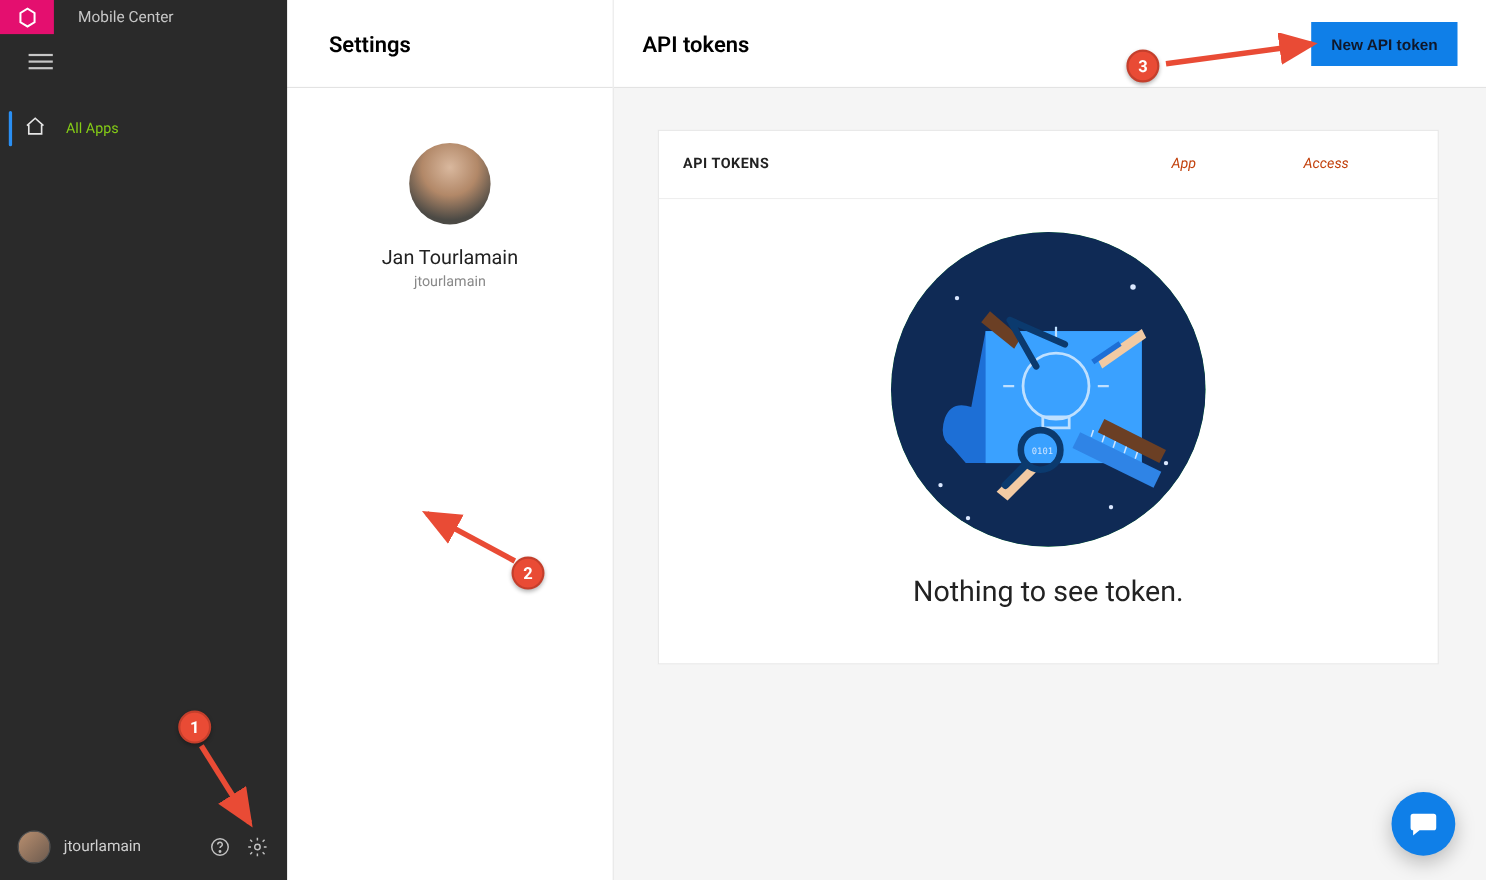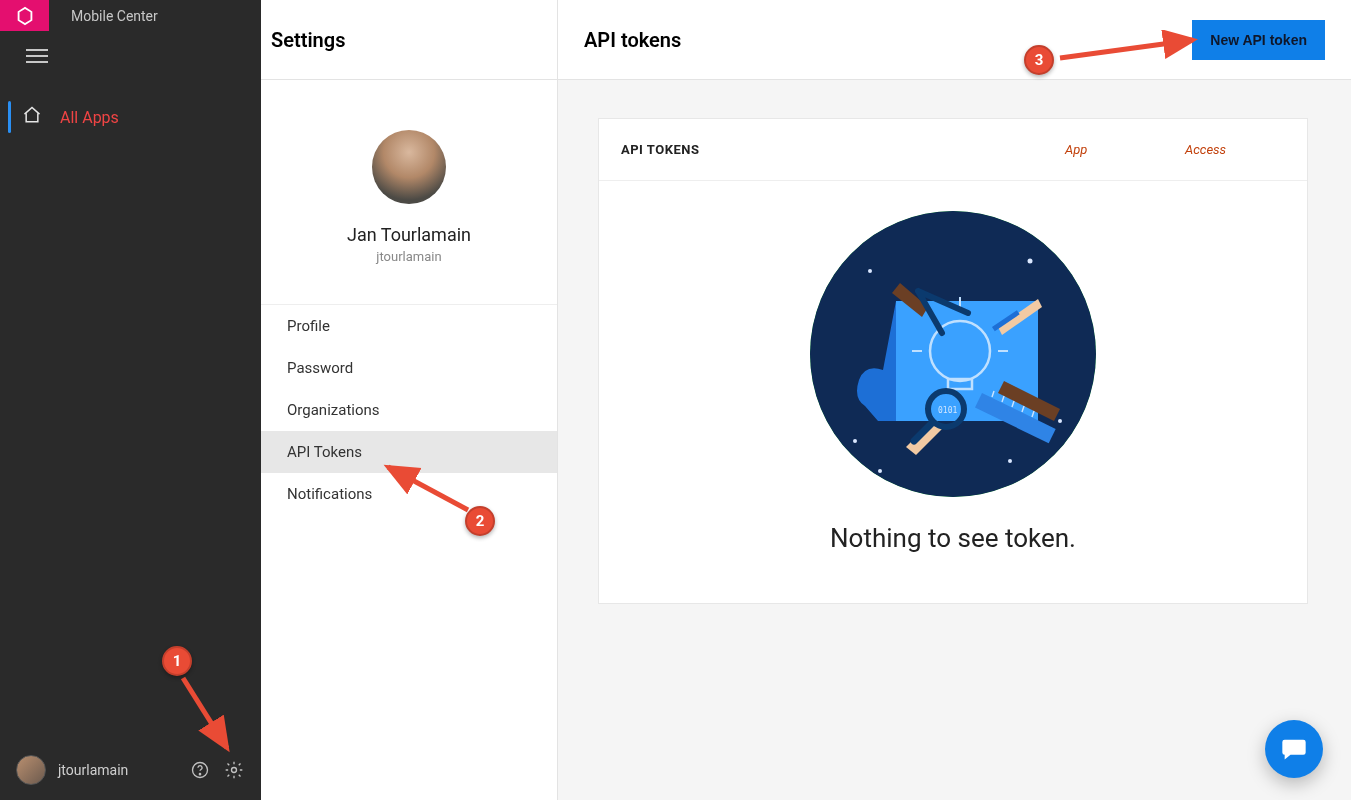--- a/index.html
+++ b/index.html
@@ -10,30 +10,30 @@
   .leftbar { width: 261px; background: #2a2a2a; color: #ddd; display: flex; flex-direction: column; position: relative; }
   .logo-box { width: 49px; height: 31px; background: #e40f6f; display: flex; align-items: center; justify-content: center; }
   .brand-row { display: flex; align-items: center; height: 31px; }
   .brand-title { color: #c7c7c7; font-size: 14px; margin-left: 22px; text-align: center; }
   .hamburger { width: 261px; height: 50px; display: flex; align-items: center; padding-left: 26px; }
   .hamburger-lines { width: 22px; height: 14px; display: flex; flex-direction: column; justify-content: space-between; }
   .hamburger-lines span { display: block; height: 2px; background: #c7c7c7; }
   .nav-item { display: flex; align-items: center; height: 48px; padding-left: 22px; position: relative; cursor: pointer; }
   .nav-item.active::before { content:""; position:absolute; left:8px; top:8px; bottom:8px; width:3px; background:#2a8ff3; border-radius:2px; }
   .nav-item .home-icon { margin-right: 18px; color:#e6e6e6; }
-  .nav-item .label { font-size: 16px; color: #ef4444; }
+  .nav-item .label { font-size: 13px; color: #84cc16; }
 
   .leftbar-footer { margin-top: auto; height: 60px; display: flex; align-items: center; padding: 0 16px; gap: 12px; }
   .avatar-sm { width: 30px; height: 30px; border-radius: 50%; background: linear-gradient(135deg,#b98f6f,#6c5a4e); border:1px solid #555; }
   .username { color: #cfcfcf; font-size: 14px; flex:1; }
   .footer-icon { width:22px; height:22px; color:#c1c1c1; cursor:pointer; display:flex; align-items:center; justify-content:center; }
 
   
   .settings-panel { width: 297px; background: #fff; border-right: 1px solid #e3e3e3; display:flex; flex-direction:column; }
-  .settings-header { height: 80px; display:flex; align-items:center; padding-left: 10px; font-size: 20px; font-weight: 600; border-bottom: 1px solid #e3e3e3; }
+  .settings-header { height: 80px; display:flex; align-items:center; padding-left: 38px; font-size: 20px; font-weight: 600; border-bottom: 1px solid #e3e3e3; }
   .profile-block { padding: 50px 12px 40px; text-align:center; }
   .avatar-lg { width: 74px; height: 74px; border-radius:50%; margin: 0 auto 20px; background: radial-gradient(circle at 50% 30%, #d9b89e 0%, #b28868 40%, #4c4a45 75%); }
   .profile-name { font-size: 18px; color:#222; }
   .profile-user { font-size: 13px; color:#888; margin-top:4px; }
   .settings-menu { border-top:1px solid #eee; }
   .settings-item { height:42px; display:flex; align-items:center; padding-left:26px; font-size:15px; color:#333; cursor:pointer; }
   .settings-item.selected { background:#e7e7e7; }
 
   
   .main { flex:1; background:#f5f5f5; display:flex; flex-direction:column; position:relative; }
@@ -107,27 +107,20 @@
     </div>
   </div>
 </div>
 
 <div class="settings-panel">
   <div class="settings-header">Settings</div>
   <div class="profile-block">
     <div class="avatar-lg"></div>
     <div class="profile-name">Jan Tourlamain</div>
     <div class="profile-user">jtourlamain</div>
-  </div>
-  <div class="settings-menu">
-    <div class="settings-item">Profile</div>
-    <div class="settings-item">Password</div>
-    <div class="settings-item">Organizations</div>
-    <div class="settings-item selected">API Tokens</div>
-    <div class="settings-item">Notifications</div>
   </div>
 </div>
 
 <div class="main">
   <div class="main-header">
     <div class="main-title">API tokens</div>
     <button class="btn-primary">New API token</button>
   </div>
   <div class="main-body">
     <div class="card">

